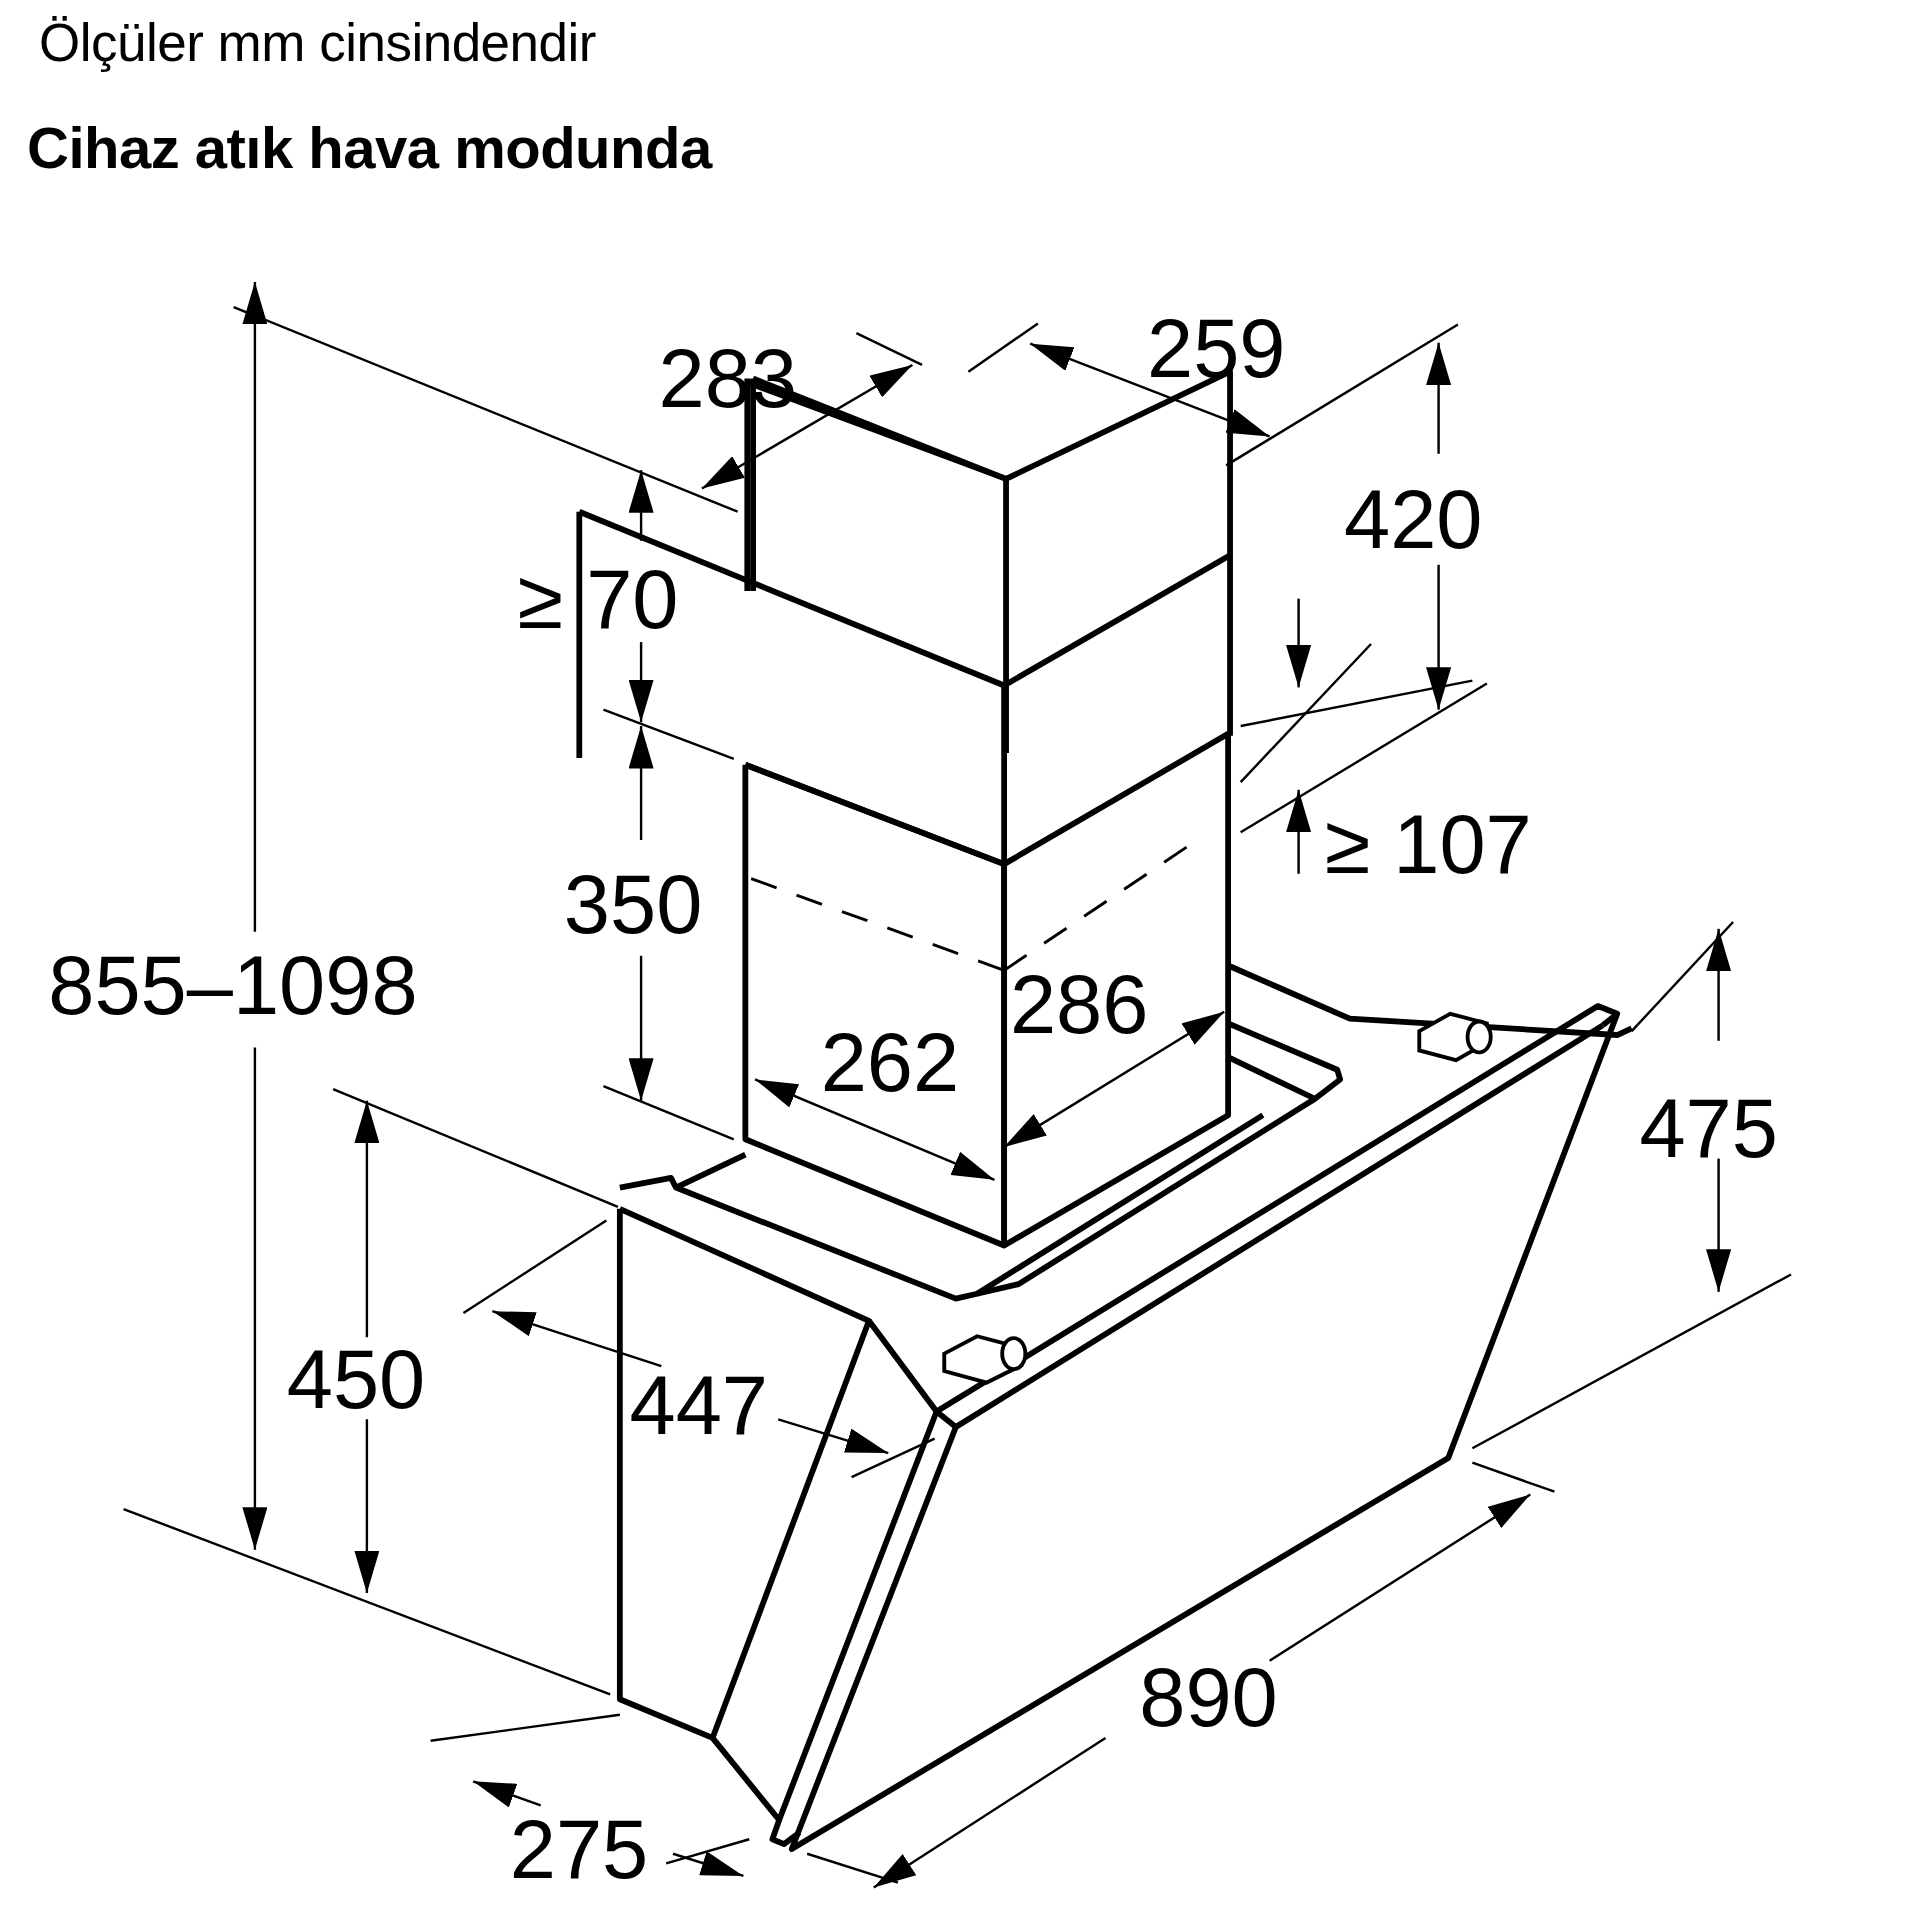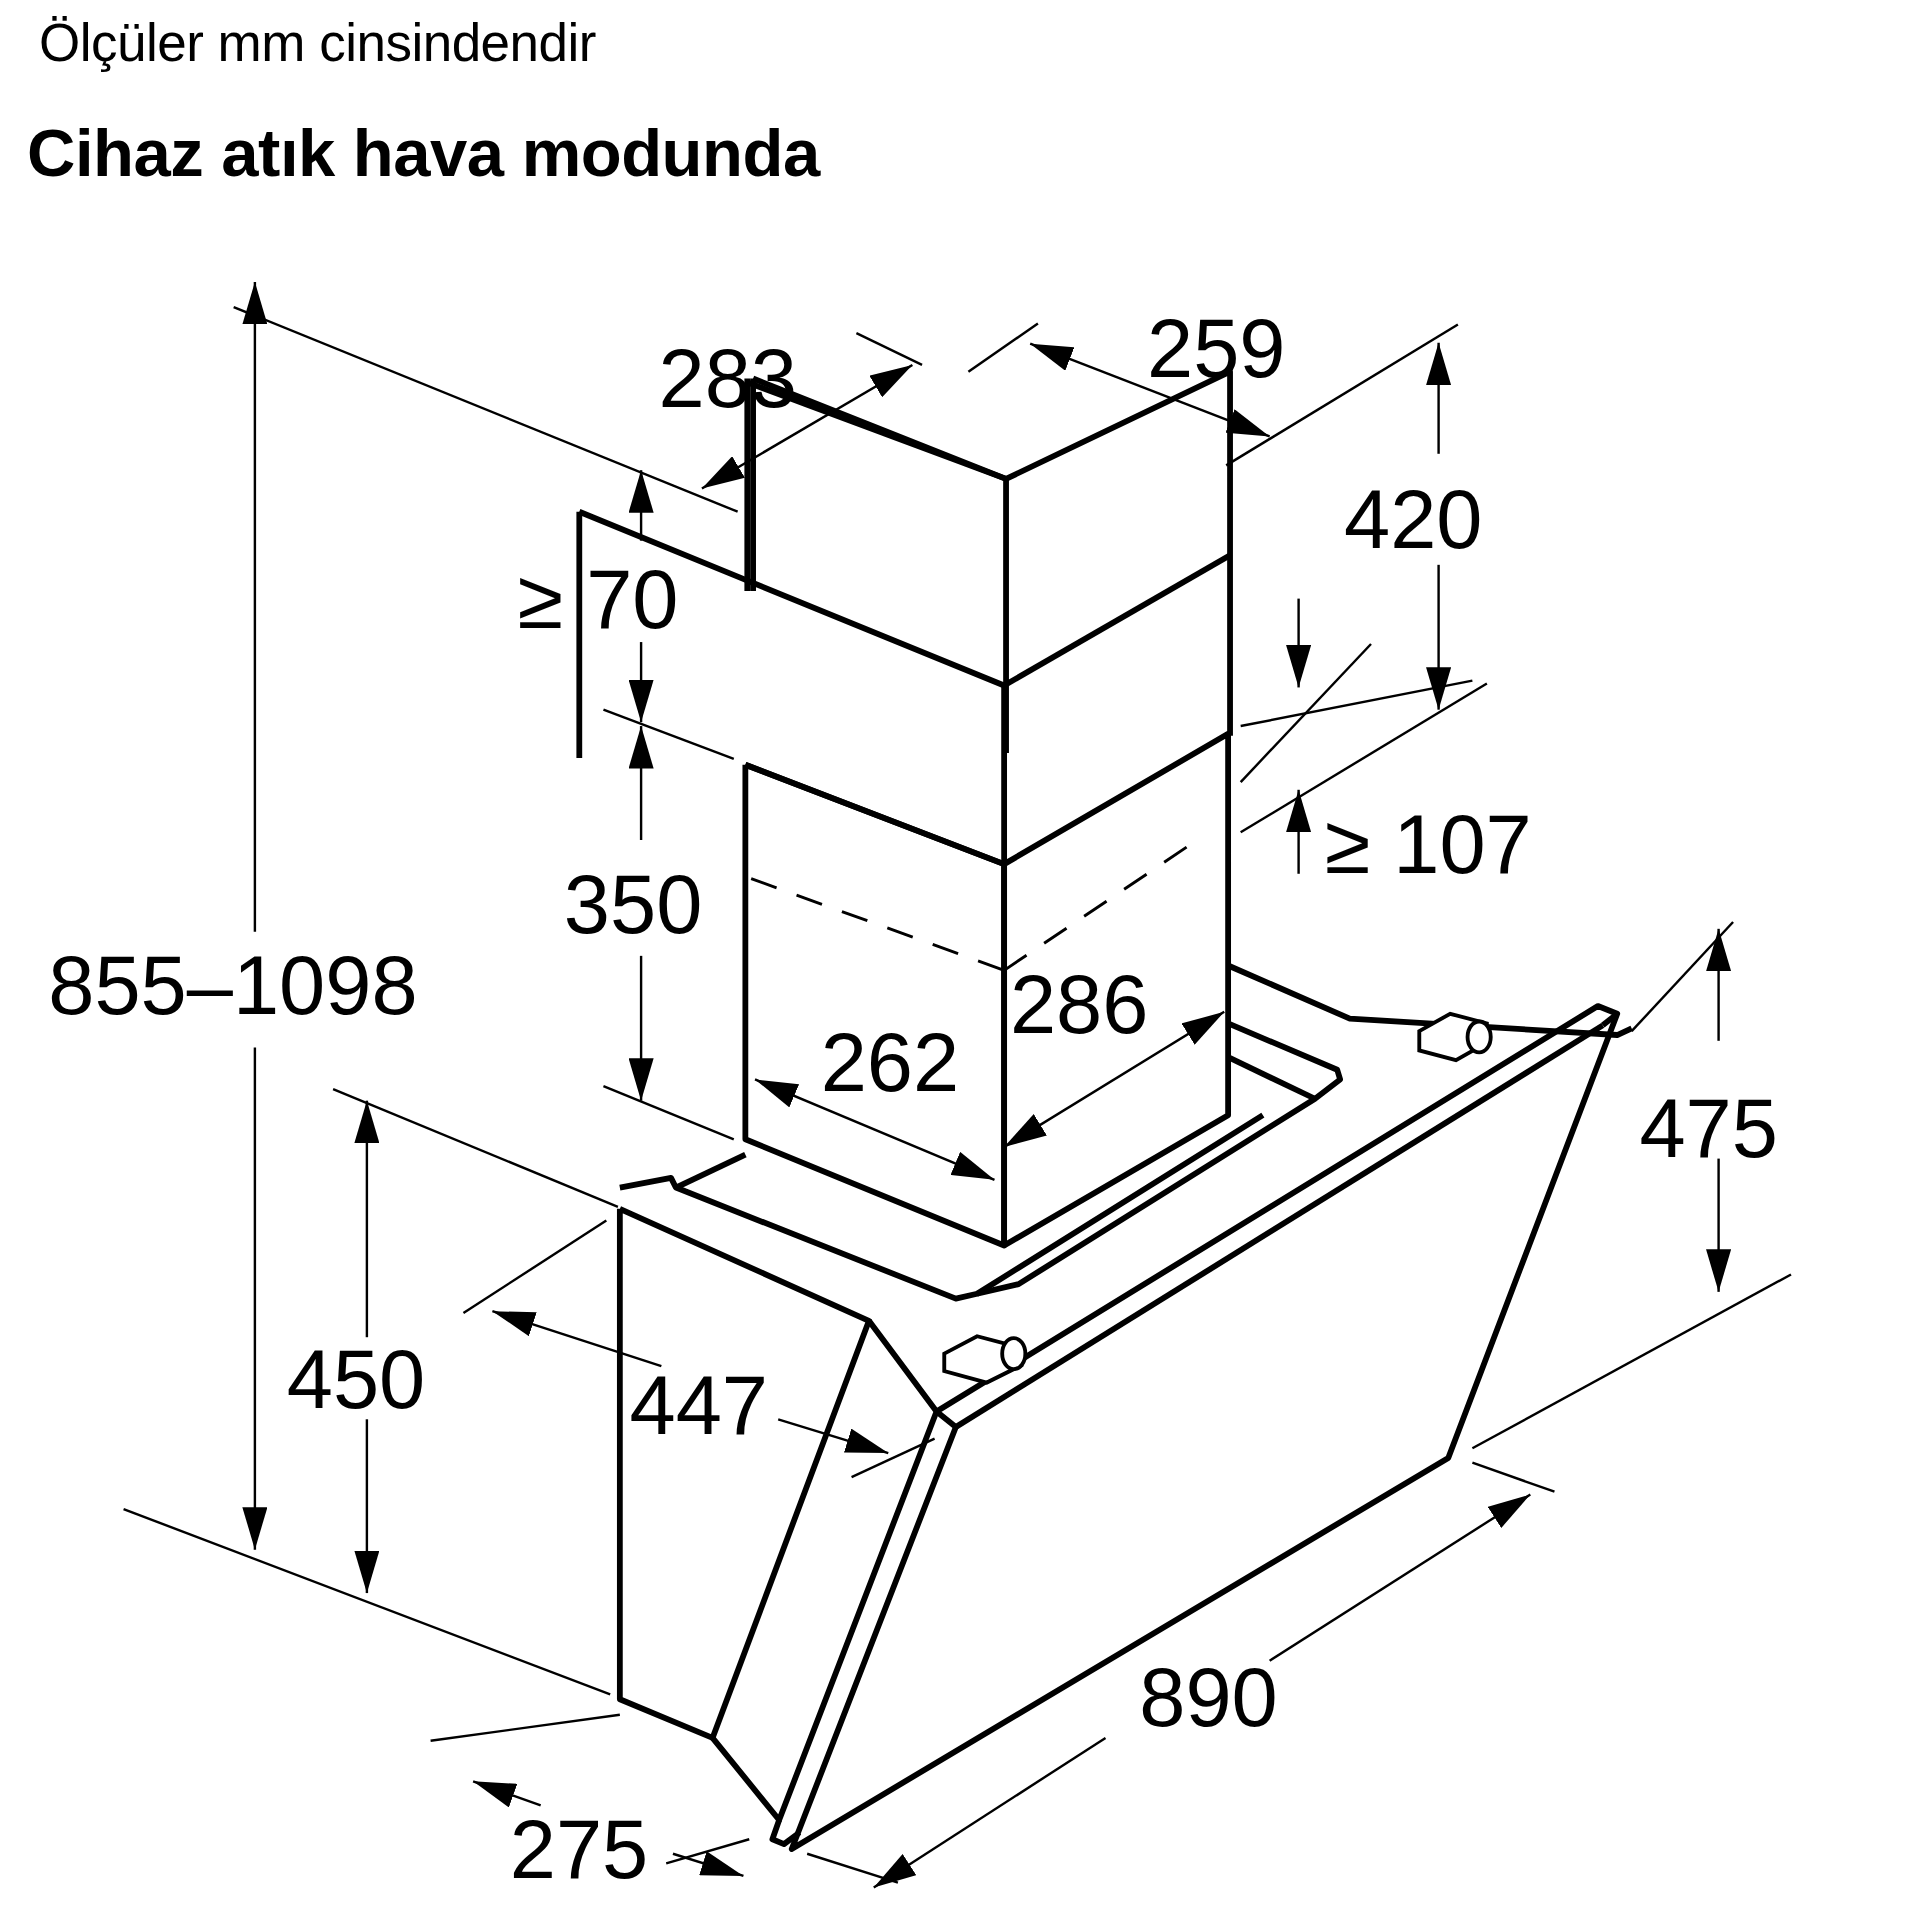--- a/index.html
+++ b/index.html
@@ -1,18 +1,18 @@
 <!DOCTYPE html>
 <html><head>
 <meta charset="utf-8">
 <style>
   html,body{margin:0;padding:0;background:#fff;}
   body{width:1931px;height:1931px;position:relative;overflow:hidden;font-family:"Liberation Sans",sans-serif;}
   .title1{position:absolute;left:27px;top:12px;font-size:53px;font-weight:400;color:#000;letter-spacing:-0.5px;margin-left:12px;}
-  .title2{position:absolute;left:27px;top:114px;font-size:67px;font-weight:700;color:#000;letter-spacing:-0.5px;}
+  .title2{position:absolute;left:27px;top:114px;font-size:58px;font-weight:700;color:#000;letter-spacing:-0.5px;}
   svg{position:absolute;left:0;top:0;}
   .dimtext{font-family:"Liberation Sans",sans-serif;font-size:86px;fill:#000;}
 </style>
 </head>
 <body>
 
 <div class="title1">Ölçüler mm cinsindendir</div>
 <div class="title2">Cihaz atık hava modunda</div>
 
 <svg width="1931" height="1931" viewBox="0 0 2000 2000">

